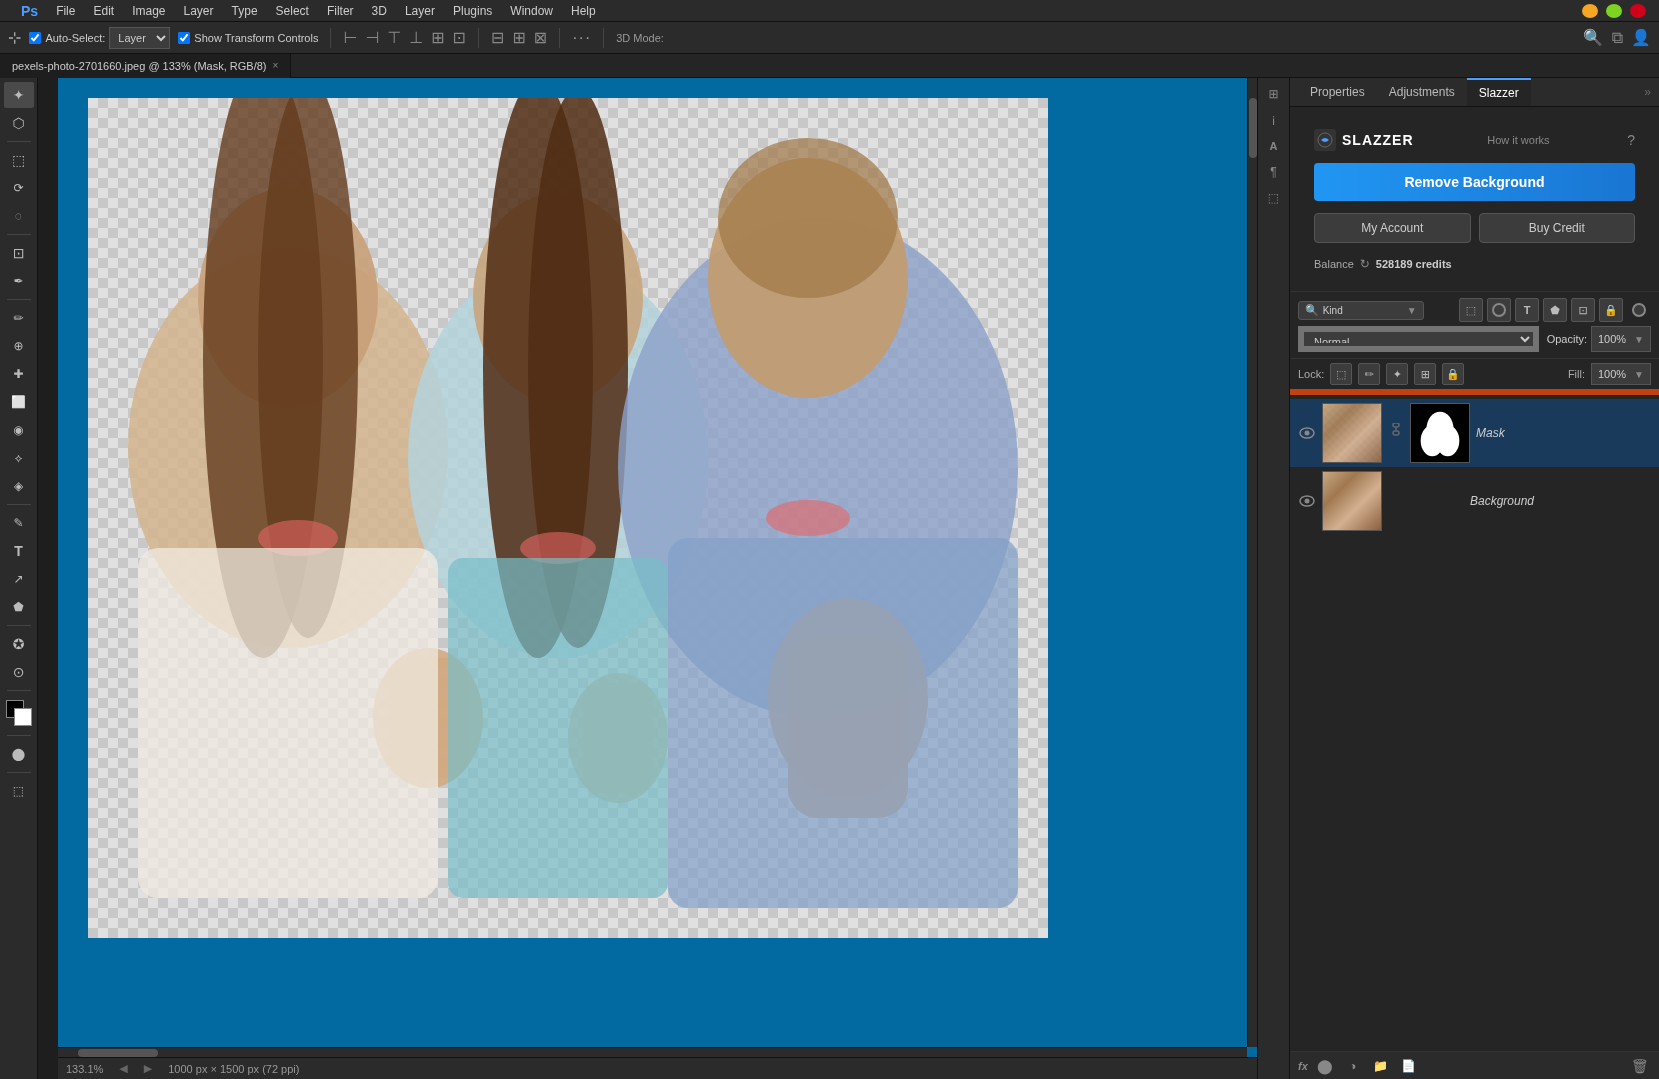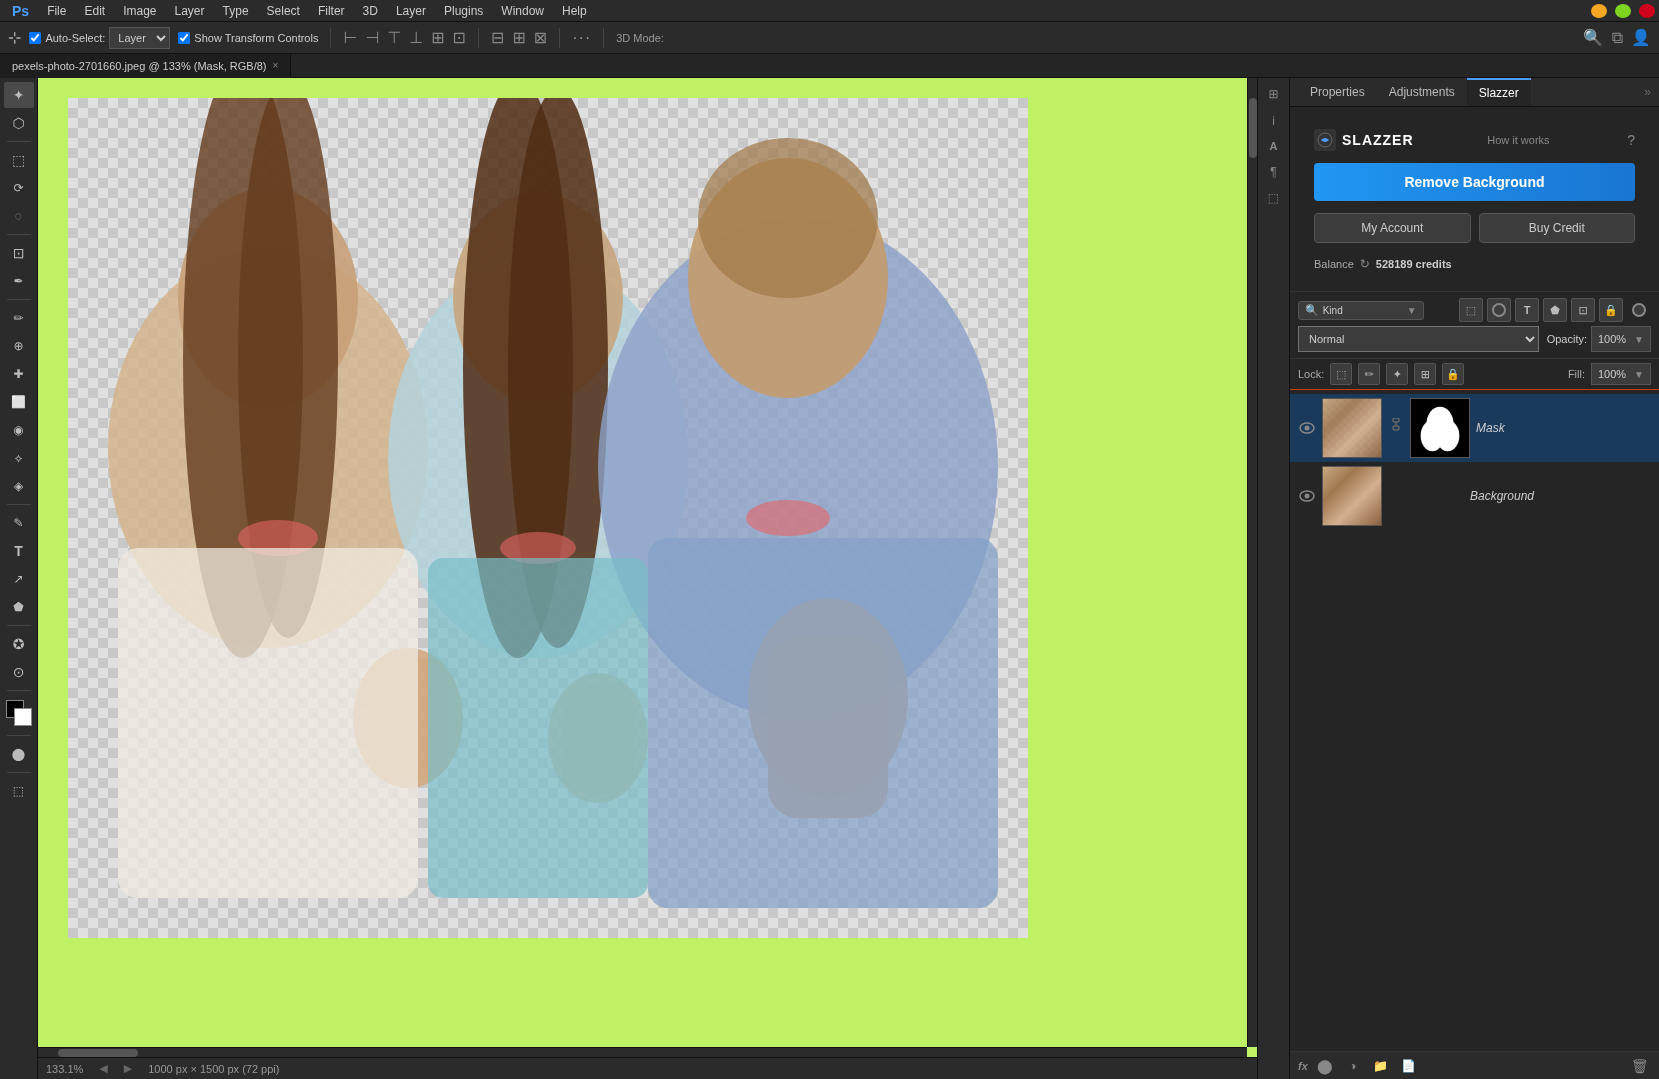--- a/index.html
+++ b/index.html
@@ -14,21 +14,21 @@
       display: flex;
       flex-direction: column;
     }
 
     
     .menu-bar {
       height: 22px;
       background: #2b2b2b;
       display: flex;
       align-items: center;
-      padding: 0 4px;
+      padding: 0 13px;
       gap: 2px;
       flex-shrink: 0;
       border-bottom: 1px solid #111;
     }
     .menu-bar span {
       color: #ccc;
       font-size: 12px;
       padding: 2px 8px;
       cursor: pointer;
     }
@@ -146,25 +146,26 @@
       height: 26px;
       position: relative;
       margin: 4px 0;
     }
     .tool-fg { width: 18px; height: 18px; background: #000; position: absolute; top: 0; left: 0; border: 1px solid #888; }
     .tool-bg { width: 18px; height: 18px; background: #fff; position: absolute; bottom: 0; right: 0; border: 1px solid #888; }
 
     
     .canvas-area {
       flex: 1;
-      background: #bef264;
+      background: #0369a1;
       position: relative;
       overflow: hidden;
       display: flex;
       flex-direction: column;
+      margin-left: 20px;
     }
     .canvas-scroll {
       flex: 1;
       position: relative;
       overflow: hidden;
     }
     .canvas-content {
       position: absolute;
       top: 20px;
       left: 30px;
@@ -375,21 +376,21 @@
       border-radius: 50%;
     }
 
     .blend-row {
       display: flex;
       align-items: center;
       gap: 8px;
     }
     .blend-select {
       background: #3c3c3c;
-      border: 1px solid #737373;
+      border: 6px solid #737373;
       color: #ccc;
       font-size: 11px;
       padding: 3px 6px;
       height: 26px;
       flex: 1;
     }
     .opacity-control {
       display: flex;
       align-items: center;
       gap: 4px;
@@ -408,21 +409,21 @@
       align-items: center;
       justify-content: space-between;
     }
     .opacity-arrow { color: #888; font-size: 10px; }
 
     .lock-row {
       display: flex;
       align-items: center;
       gap: 6px;
       padding: 4px 8px;
-      border-bottom: 1px solid #c2410c;
+      border-bottom: 6px solid #c2410c;
     }
     .lock-label { font-size: 11px; color: #aaa; }
     .lock-btn {
       width: 22px; height: 22px;
       background: #3c3c3c;
       border: 1px solid #555;
       border-radius: 2px;
       display: flex;
       align-items: center;
       justify-content: center;

